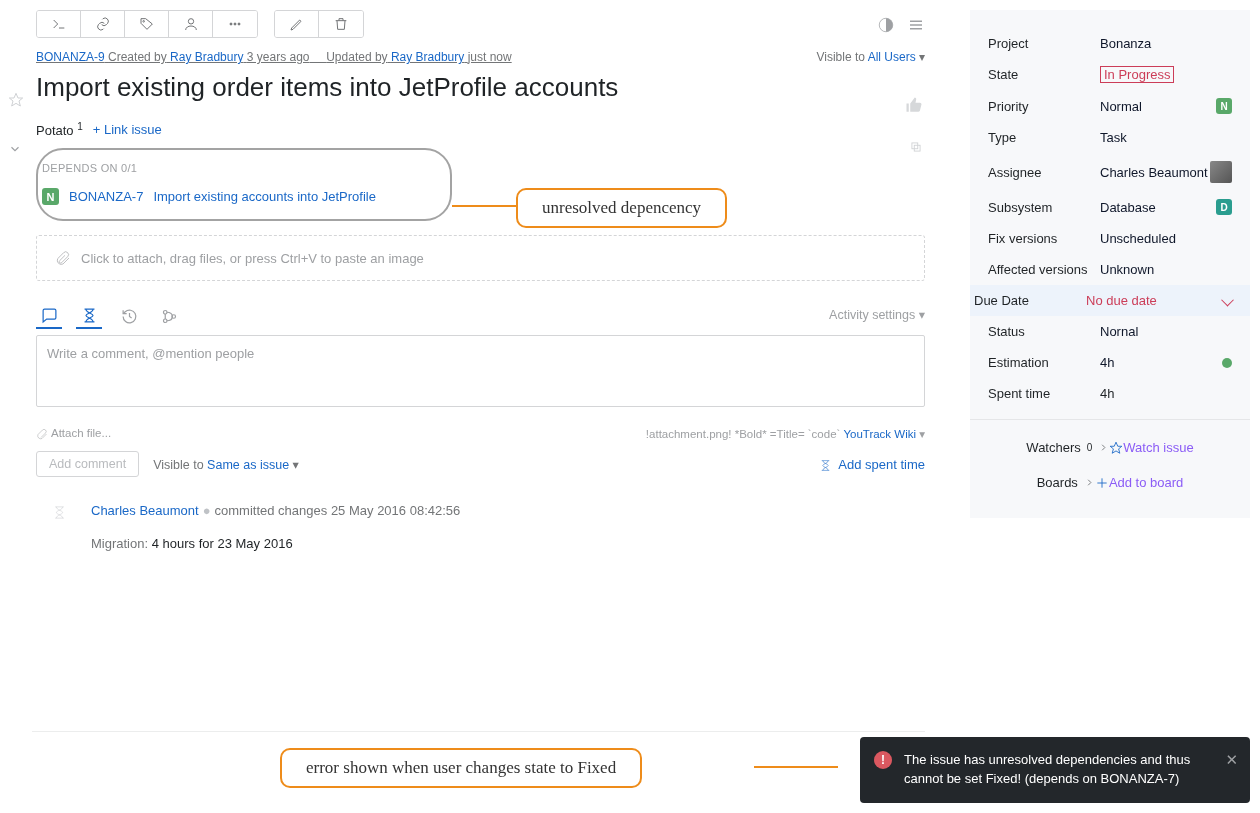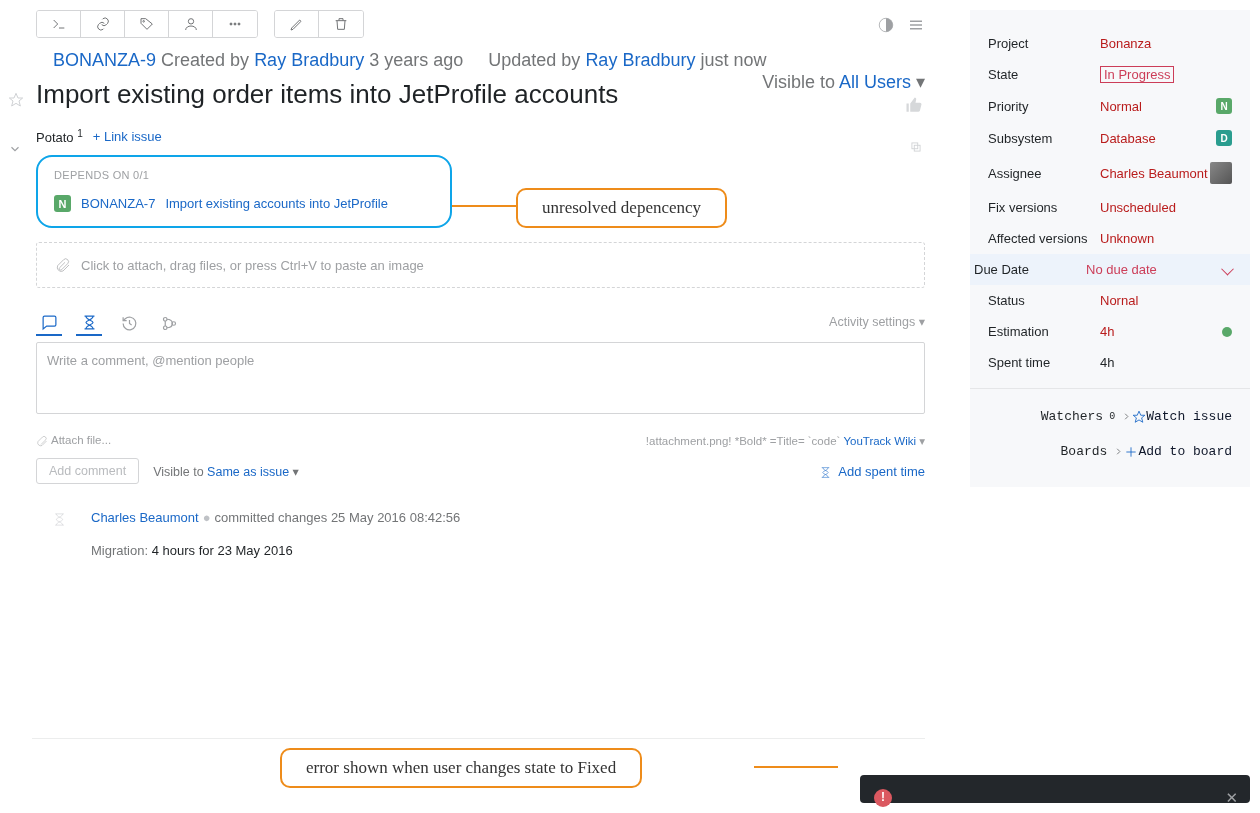--- a/index.html
+++ b/index.html
@@ -5,37 +5,37 @@
 * { box-sizing: border-box; margin: 0; padding: 0; }
 body { font-family: -apple-system, BlinkMacSystemFont, "Segoe UI", Arial, sans-serif; font-size: 13px; color: #1f2326; background: #fff; width: 1260px; height: 813px; position: relative; overflow: hidden; }
 .main { position: absolute; left: 0; top: 0; width: 945px; padding: 10px 20px 0 32px; }
 .toolbar { display: flex; gap: 16px; margin-bottom: 12px; margin-left: 4px; }
 .btn-group { display: flex; border: 1px solid #d4d5d7; border-radius: 3px; overflow: hidden; }
 .btn-group .tbtn { width: 44px; height: 26px; display: flex; align-items: center; justify-content: center; border-right: 1px solid #d4d5d7; color: #737577; background: #fff; cursor: pointer; }
 .btn-group .tbtn:last-child { border-right: none; }
 .tbtn svg { width: 16px; height: 16px; stroke: #737577; fill: none; stroke-width: 1.5; }
 .right-icons { position: absolute; right: 20px; top: 16px; display: flex; gap: 12px; align-items: center; color: #9ea0a3; }
 .right-icons svg { width: 18px; height: 18px; }
-.meta-line { font-size: 18px; color: #737577; margin-bottom: 8px; margin-left: 21px; }
+.meta-line { font-size: 12px; color: #737577; margin-bottom: 8px; margin-left: 4px; text-decoration: underline; }
 .meta-line .link { color: #1a68c7; cursor: pointer; }
 .meta-line .vis { float: right; }
 .star-col { position: absolute; left: 8px; top: 92px; color: #cfd1d4; }
 .star-col svg { width: 16px; height: 16px; fill: none; stroke: #cfd1d4; stroke-width: 1.5; }
 .chev-col { position: absolute; left: 8px; top: 142px; color: #9ea0a3; }
 .chev-col svg { width: 14px; height: 14px; fill: none; stroke: #9ea0a3; stroke-width: 2; }
 .title { font-size: 26px; font-weight: 300; color: #1f2326; margin: 6px 0 18px 4px; }
 .thumb-icon { position: absolute; right: 22px; top: 96px; color: #d6d8da; }
 .thumb-icon svg { width: 18px; height: 18px; fill: #d6d8da; }
 .links-row { display: flex; align-items: center; gap: 10px; margin-left: 4px; margin-bottom: 10px; font-size: 13px; }
 .links-row .lbl { color: #1f2326; }
 .links-row sup { color: #1f2326; font-size: 10px; }
 .links-row .add-link { color: #1a68c7; cursor: pointer; }
 .ext-icon { position: absolute; right: 22px; top: 140px; color: #cfd1d4; }
 .ext-icon svg { width: 14px; height: 14px; fill: none; stroke: #cfd1d4; stroke-width: 1.5; }
-.callout-box { border: 2px solid #0ea5e9; border-radius: 16px; padding: 12px 16px 14px; margin: 0 0 14px 4px; width: 416px; position: relative; }
+.callout-box { border: 2px solid #a3a3a3; border-radius: 27px; padding: 12px 4px 14px; margin: 0 0 14px 4px; width: 416px; position: relative; }
 .callout-hdr { color: #9ea0a3; font-size: 11px; letter-spacing: .3px; margin-bottom: 14px; }
 .dep-row { display: flex; align-items: center; gap: 10px; }
 .badge-n { width: 17px; height: 17px; background: #59a869; color: #fff; font-size: 11px; font-weight: 700; border-radius: 3px; display: flex; align-items: center; justify-content: center; }
 .dep-row .dep-link { color: #1a68c7; cursor: pointer; font-size: 13px; }
 .callout-label { position: absolute; border: 2px solid #ee8c1a; border-radius: 10px; padding: 8px 24px; font-family: "Comic Sans MS", cursive; font-size: 17px; color: #333; background: #fff; }
 .callout-line { position: absolute; background: #ee8c1a; height: 2px; }
 .attach-box { margin: 0 0 22px 4px; border: 1px dashed #d4d5d7; border-radius: 3px; padding: 14px 18px; color: #9ea0a3; display: flex; align-items: center; gap: 10px; font-size: 13px; }
 .attach-box svg { width: 16px; height: 16px; stroke: #9ea0a3; fill: none; }
 .tabs-row { display: flex; align-items: center; gap: 14px; border-bottom: 0; margin-left: 4px; margin-bottom: 6px; position: relative; }
 .tab-el { width: 26px; height: 26px; display: flex; align-items: center; justify-content: center; color: #9ea0a3; cursor: pointer; }
@@ -61,35 +61,35 @@
 .act-body .user { color: #1a68c7; }
 .act-body .bullet { color: #bfc2c6; margin: 0 4px; }
 .act-body .act-txt { color: #737577; }
 .act-body .act-detail { margin-top: 18px; font-size: 13px; color: #737577; }
 .act-body .act-detail .val { color: #1f2326; }
 .hr-line { border: none; border-top: 1px solid #eceded; margin: 180px 0 0 0; }
 
 .sidebar { position: absolute; right: 10px; top: 10px; width: 280px; background: #f7f8fa; padding: 18px 14px; }
 .sb-row { display: flex; align-items: center; padding: 8px 4px; font-size: 13px; }
 .sb-row .key { width: 112px; color: #1f2326; flex-shrink: 0; }
-.sb-row .val { color: #b91c1c; cursor: pointer; flex: 1; }
+.sb-row .val { color: #0f172a; cursor: pointer; flex: 1; }
 .sb-row .val.red { color: #cc3d58; }
 .sb-row .val.plain { color: #1f2326; cursor: default; }
 .sb-row.highlighted { background: #edf3fb; margin: 0 -14px; padding-right: 18px; position: relative; }
 .sb-row.highlighted::after { content: ""; position: absolute; right: 18px; top: 50%; width: 8px; height: 8px; border-right: 1.5px solid #cc3d58; border-bottom: 1.5px solid #cc3d58; transform: translateY(-60%) rotate(45deg); }
 .state-framed { border: 1px solid #cc3d58; padding: 0 3px; }
 .sb-badge { width: 16px; height: 16px; border-radius: 3px; color: #fff; font-size: 10px; font-weight: 700; display: flex; align-items: center; justify-content: center; margin-left: auto; }
 .sb-avatar { width: 22px; height: 22px; border-radius: 2px; background: linear-gradient(135deg,#888,#555); margin-left: auto; }
 .sb-dot { width: 10px; height: 10px; border-radius: 50%; background: #59a869; margin-left: auto; }
 .sb-sep { border-top: 1px solid #e5e6e8; margin: 10px -14px; }
-.sb-action-row { display: flex; align-items: center; justify-content: flex-end; padding: 10px 4px; font-size: 13px; font-family: Liberation Mono, monospace; }
+.sb-action-row { display: flex; align-items: center; justify-content: center; padding: 10px 4px; font-size: 13px; }
 .sb-action-left { display: flex; align-items: center; gap: 6px; color: #1f2326; cursor: pointer; }
 .sb-action-left sup { font-size: 10px; }
 .sb-action-left svg { width: 11px; height: 11px; stroke: #737577; fill: none; stroke-width: 2; }
-.sb-action-right { color: #0f172a; cursor: pointer; display: flex; align-items: center; gap: 0; }
+.sb-action-right { color: #8b5cf6; cursor: pointer; display: flex; align-items: center; gap: 0; }
 .sb-action-right svg { width: 14px; height: 14px; stroke: #1a68c7; fill: none; stroke-width: 1.5; }
 
 .toast { position: absolute; right: 10px; bottom: 10px; width: 390px; background: #23272b; color: #fff; border-radius: 4px; padding: 14px 34px 14px 44px; font-size: 13px; line-height: 1.45; }
 .toast .err-icon { position: absolute; left: 14px; top: 14px; width: 18px; height: 18px; border-radius: 50%; background: #db5860; display: flex; align-items: center; justify-content: center; color: #fff; font-weight: 700; font-size: 12px; }
 .toast .close-x { position: absolute; right: 12px; top: 12px; color: #9ea0a3; cursor: pointer; font-size: 15px; }
 </style>
 </head>
 <body>
 
 <div class="main">
@@ -281,28 +281,32 @@
   <div class="sb-row">
       <span class="key">State</span>
       <span class="val red"><span class="state-framed">In Progress</span></span>
     </div>
   <div class="sb-row">
       <span class="key">Priority</span>
       <span class="val">Normal</span>
       <span class="sb-badge" style="background:#59a869">N</span>
     </div>
   <div class="sb-row">
+      <span class="key">Type</span>
+      <span class="val">Task</span>
+    </div>
+  <div class="sb-row">
+      <span class="key">Assignee</span>
+      <span class="val">Charles Beaumont</span>
+      <span class="sb-avatar"></span>
+    </div>
+  <div class="sb-row">
       <span class="key">Subsystem</span>
       <span class="val">Database</span>
       <span class="sb-badge" style="background:#2a9d8f">D</span>
-    </div>
-  <div class="sb-row">
-      <span class="key">Assignee</span>
-      <span class="val">Charles Beaumont</span>
-      <span class="sb-avatar"></span>
     </div>
   <div class="sb-row">
       <span class="key">Fix versions</span>
       <span class="val">Unscheduled</span>
     </div>
   <div class="sb-row">
       <span class="key">Affected versions</span>
       <span class="val">Unknown</span>
     </div>
   <div class="sb-row highlighted">
@@ -350,14 +354,15 @@
           <line x1="12" y1="4" x2="12" y2="20"></line>
           <line x1="4" y1="12" x2="20" y2="12"></line>
         </svg>
         <span>Add to board</span>
       </span>
   </div>
 </div>
 
 <div class="toast">
   <span class="err-icon">!</span>
+  <span>The issue has unresolved dependencies and thus cannot be set Fixed! (depends on BONANZA-7)</span>
   <span class="close-x">✕</span>
 </div>
 
 </body></html>

